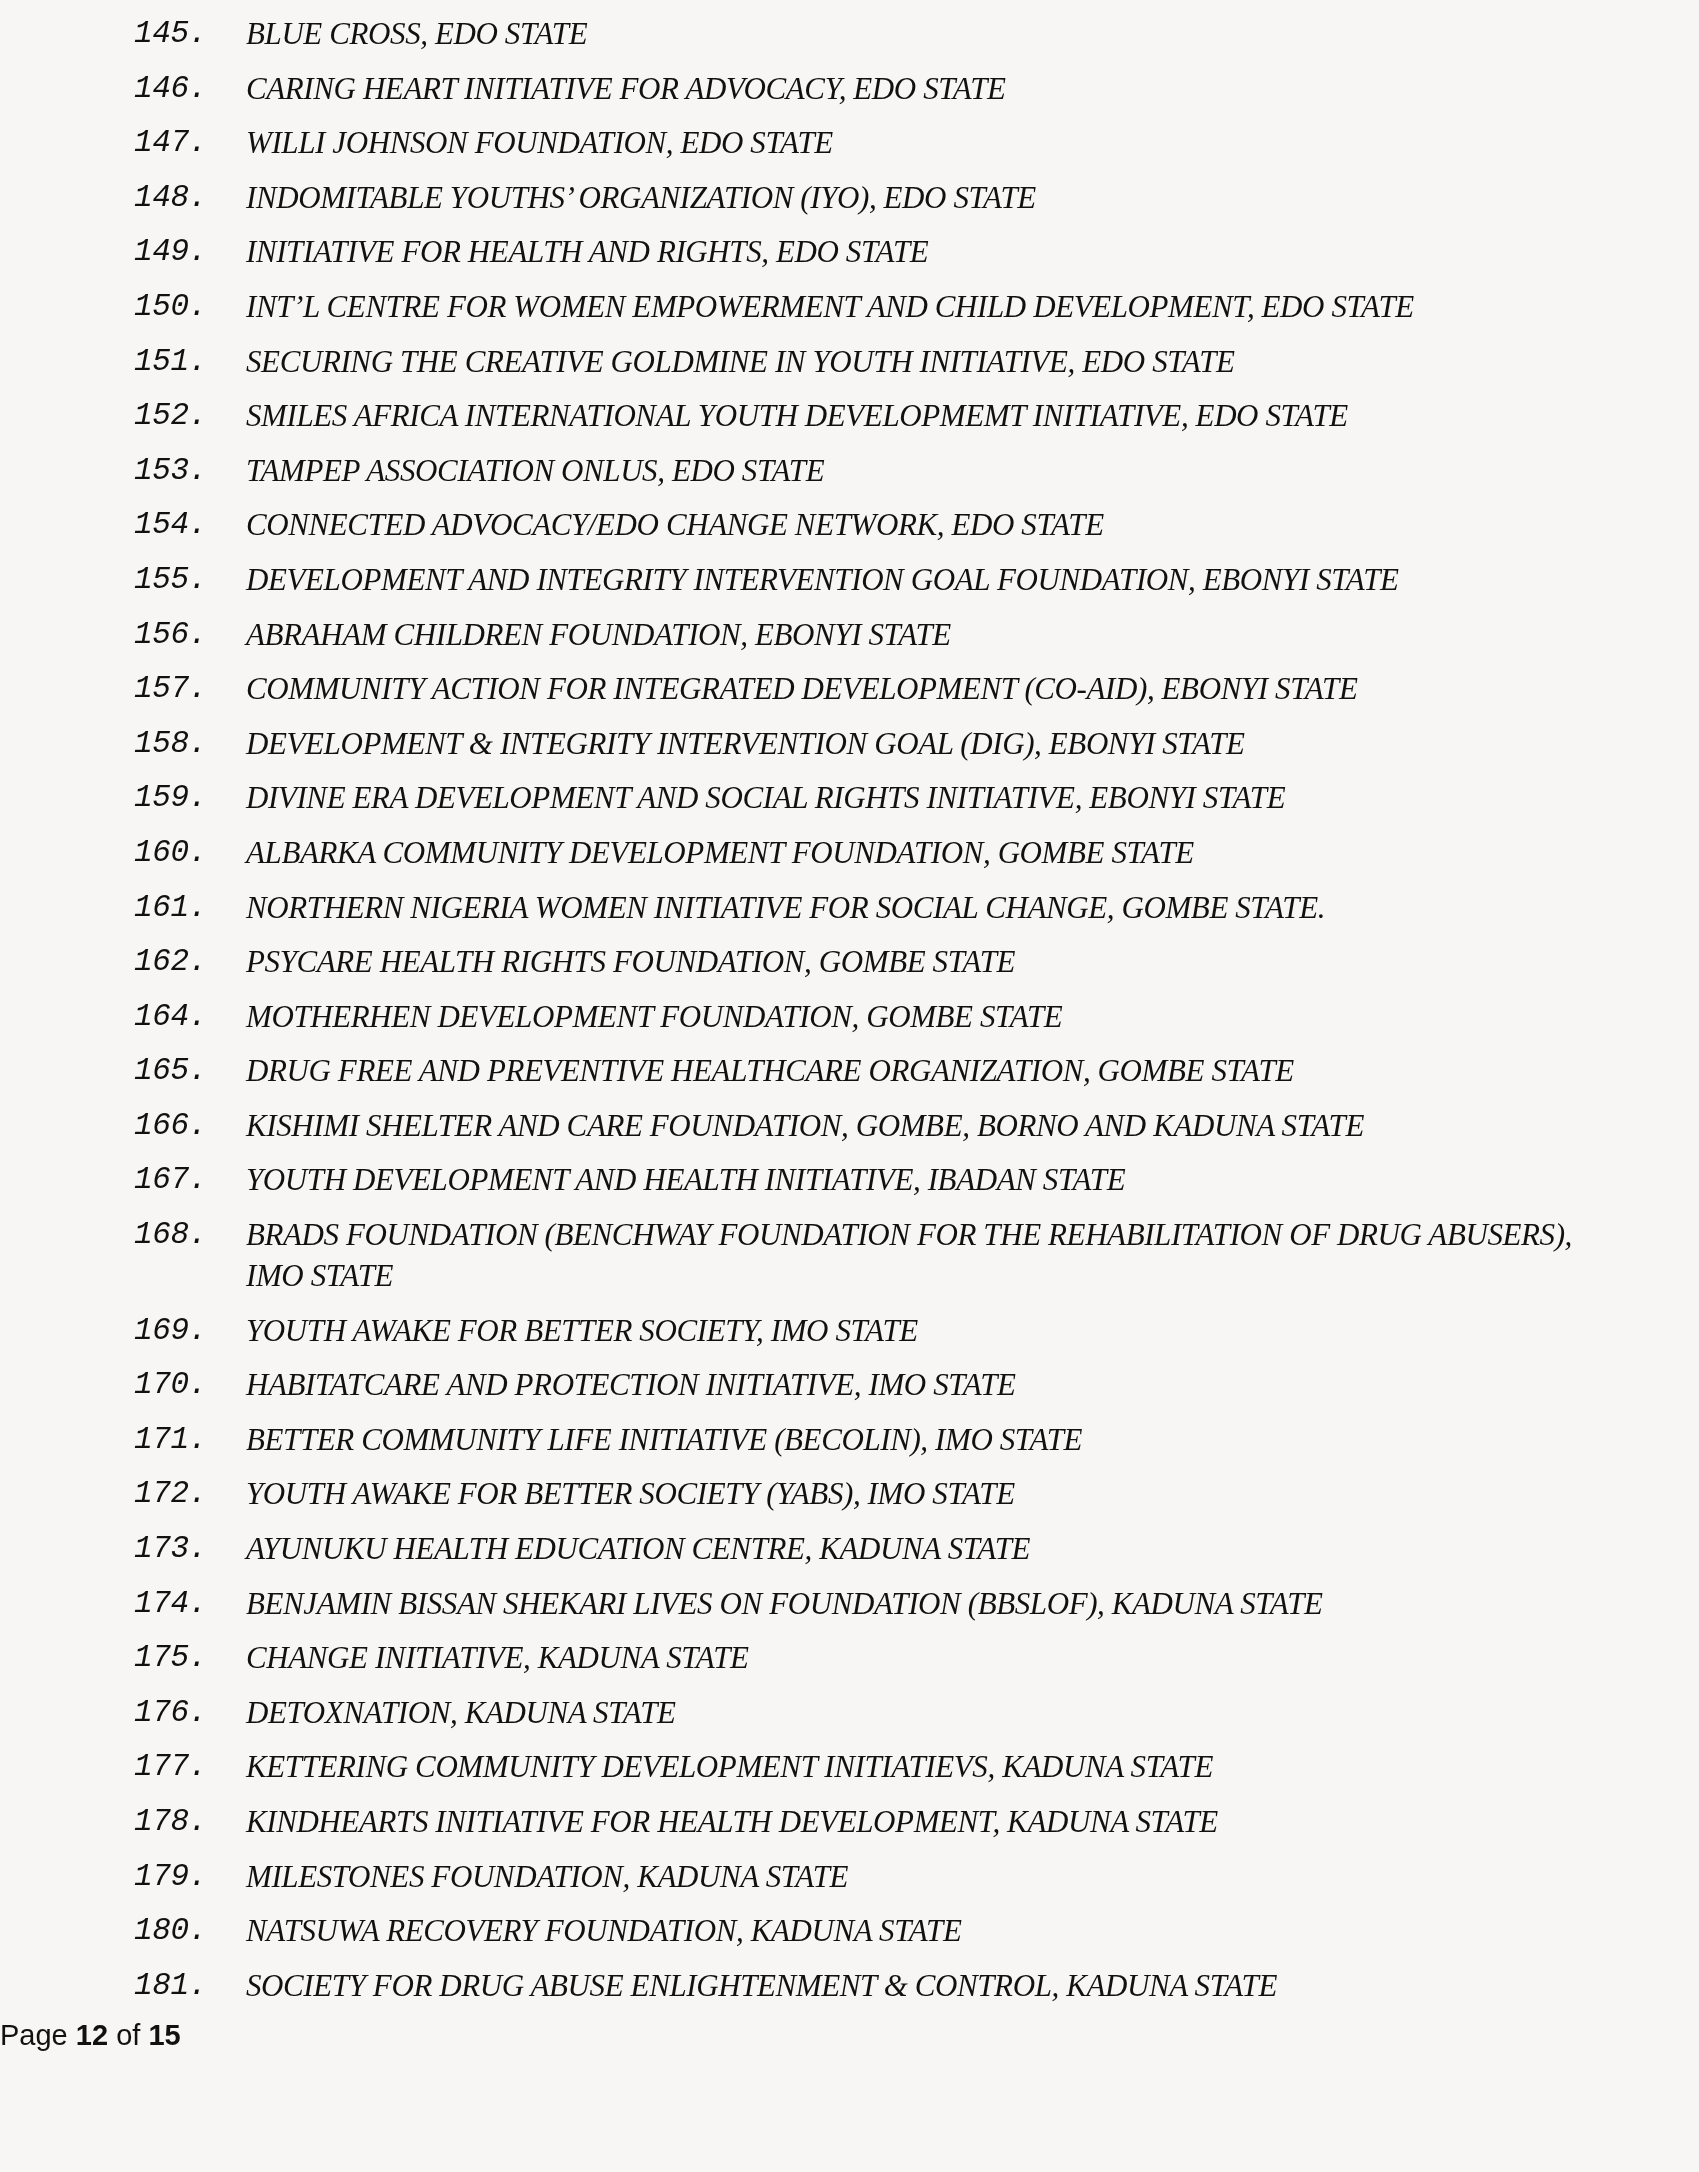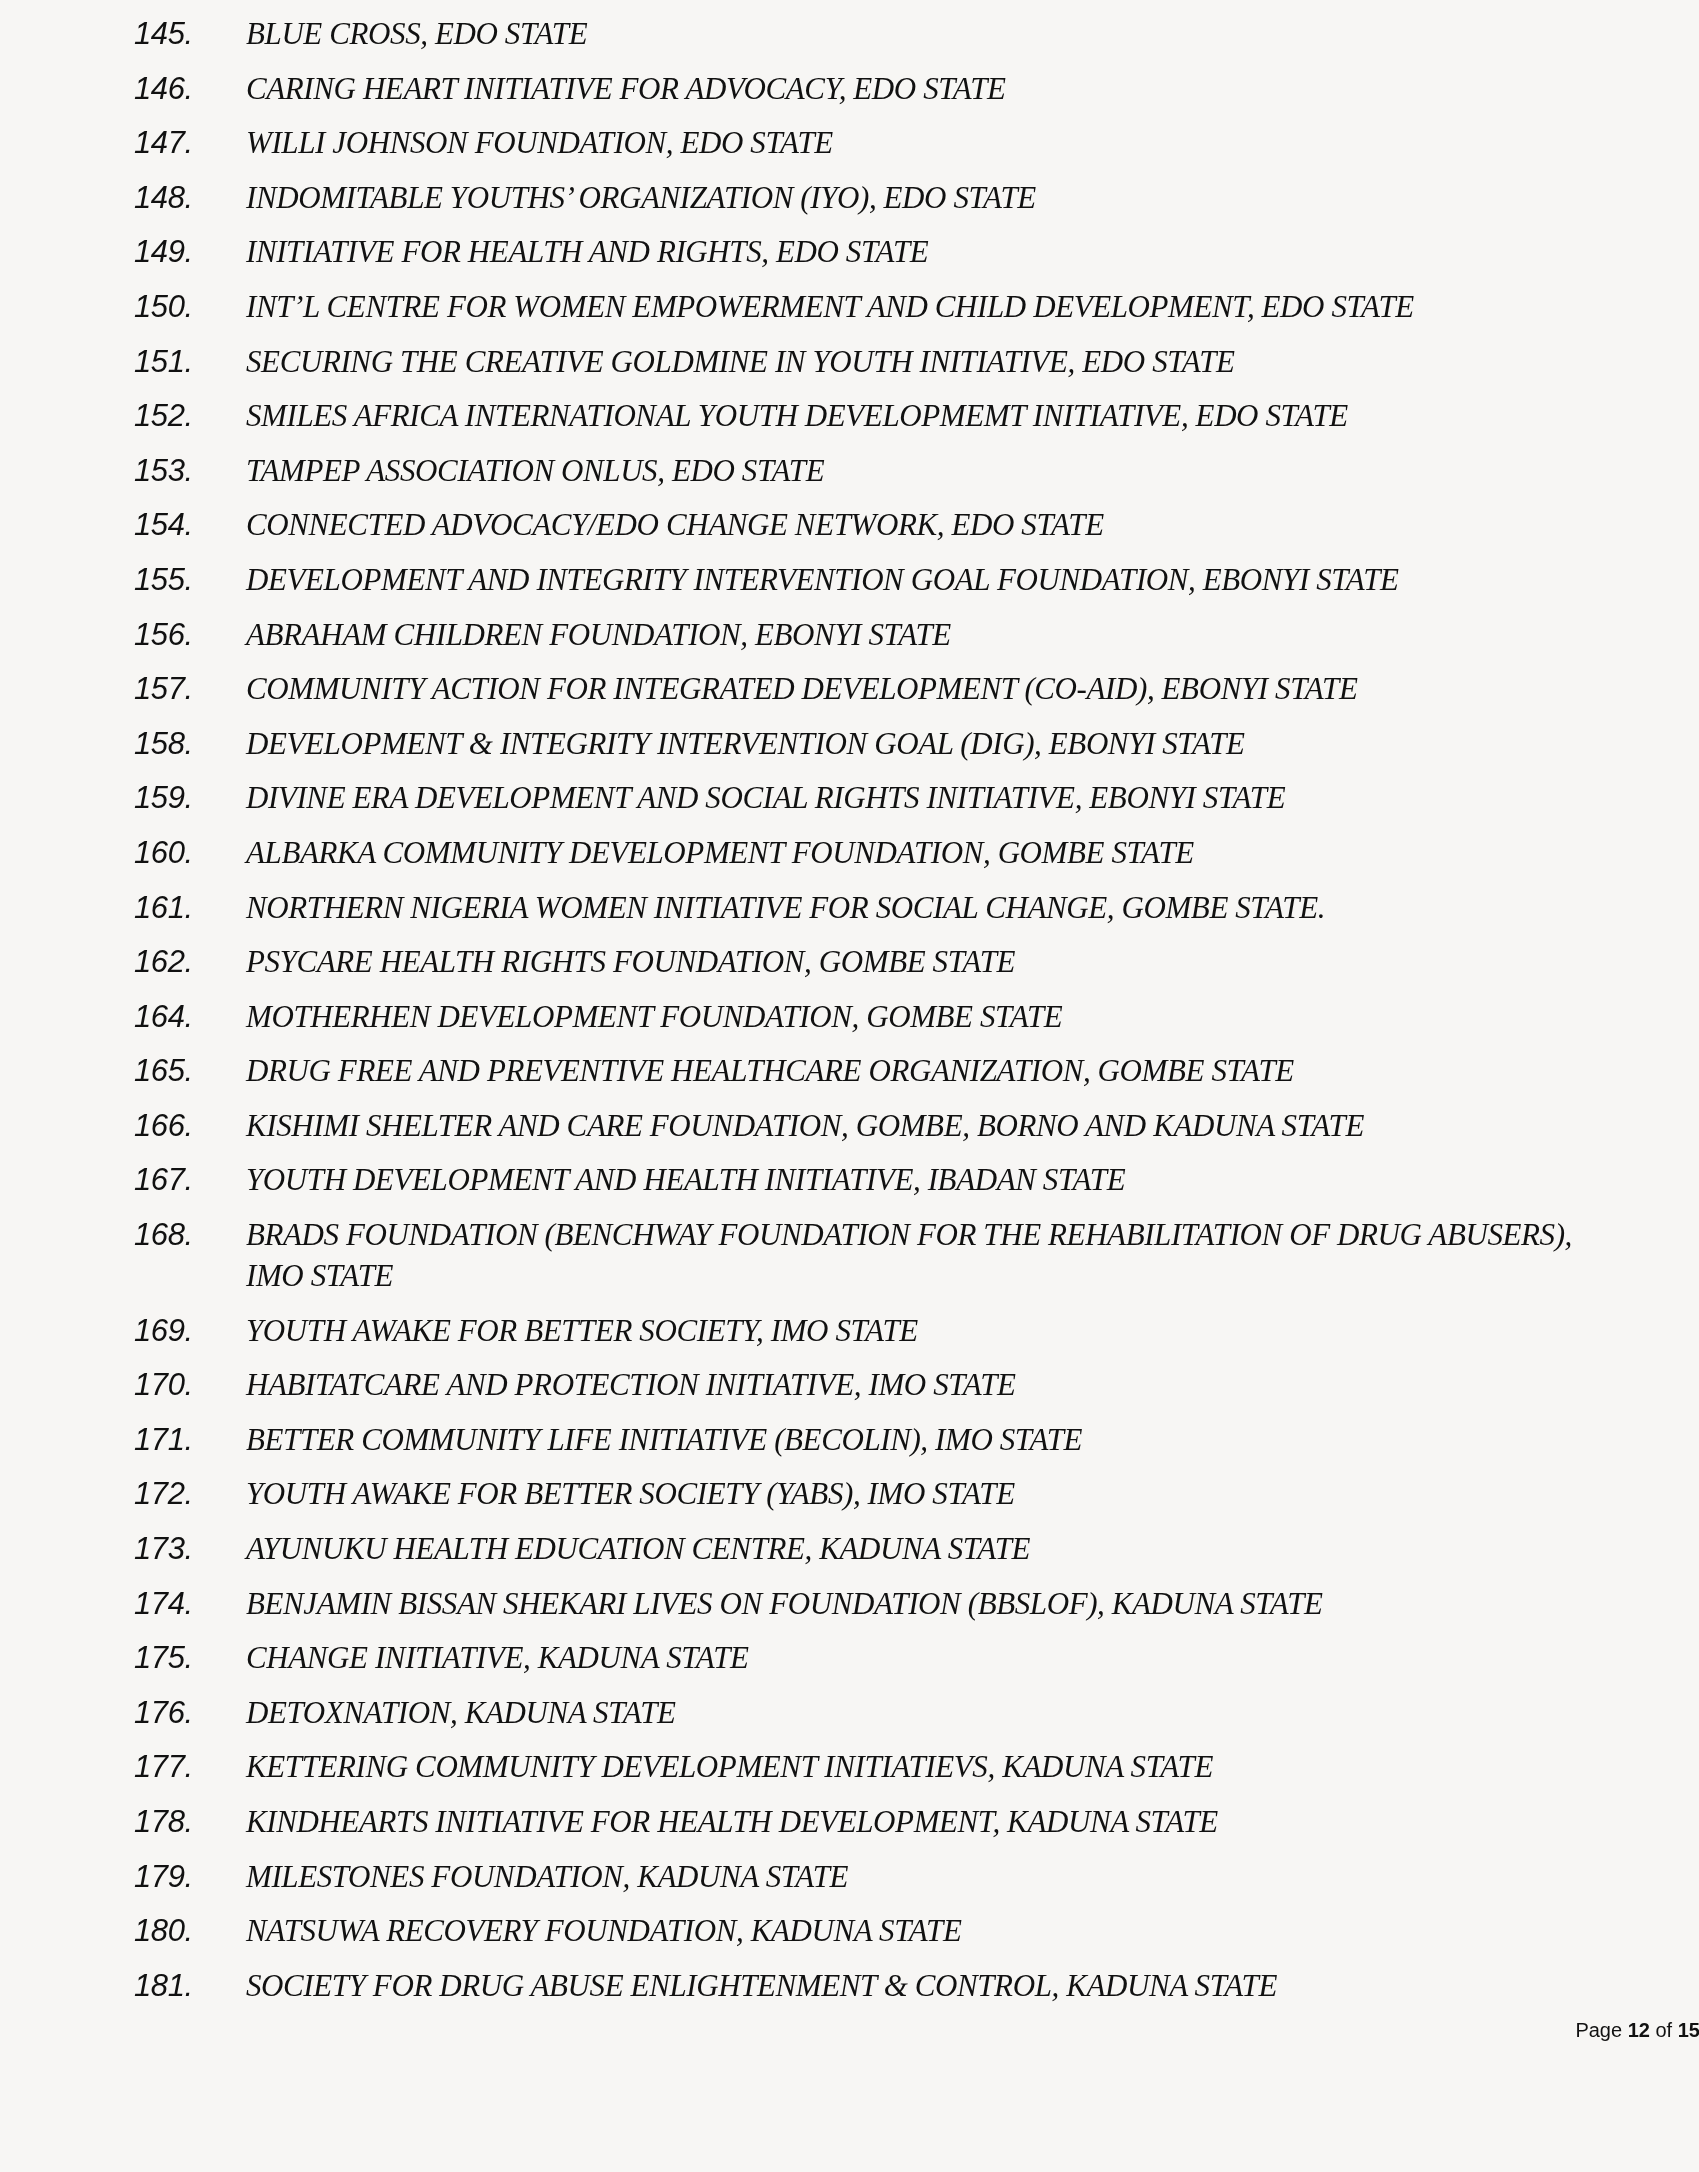--- a/index.html
+++ b/index.html
@@ -27,30 +27,31 @@
     position: relative;
     padding-left: 246px;
     margin-bottom: 13.6px;
     line-height: 41px;
   }
   .num {
     position: absolute;
     left: 134px;
     top: 0;
     white-space: nowrap;
+    font-family: Liberation Mono, monospace;
   }
   .txt, .txt2 {
     display: block;
     white-space: nowrap;
     font-family: Liberation Serif, serif;
   }
   .footer {
     margin-top: 5.7px;
-    text-align: right;
-    font-size: 20px;
+    text-align: left;
+    font-size: 29px;
     font-style: normal;
     letter-spacing: 0;
   }
   .footer b { font-weight: bold; }
 </style>
 </head>
 <body>
 
 <div class="page">
   <div class="list" id="org-list">

